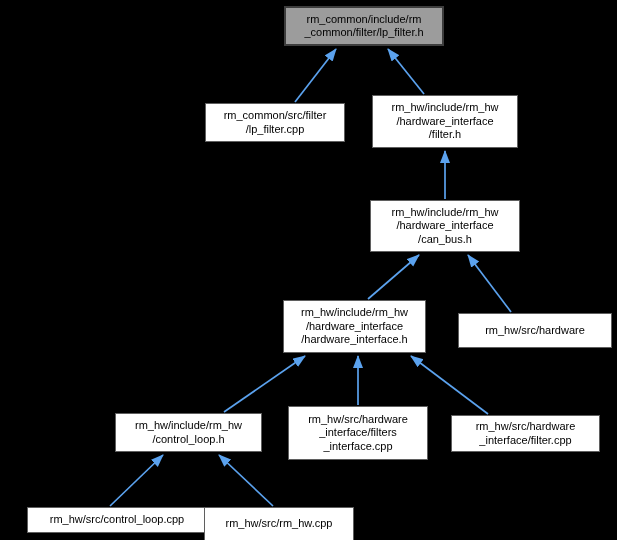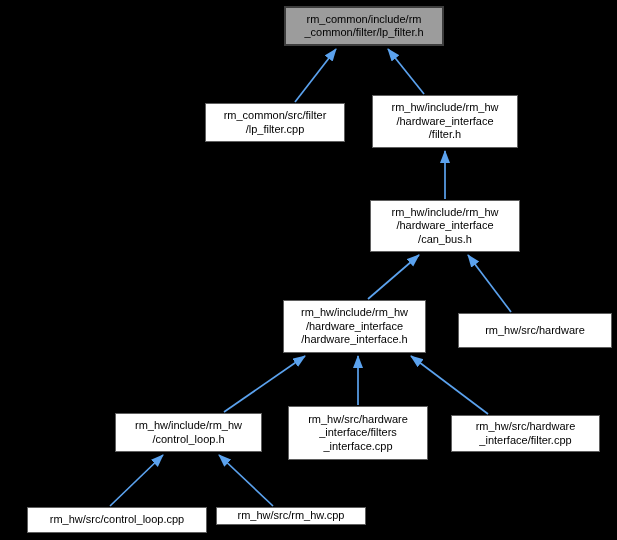--- a/index.html
+++ b/index.html
@@ -110,17 +110,17 @@
 
   <div class="node" style="left:451px;top:415px;width:149px;height:37px;">
     <div>rm_hw/src/hardware</div>
     <div>_interface/filter.cpp</div>
   </div>
 
   <div class="node" style="left:3px;top:507px;width:180px;height:26px;margin-left:24px;">
     <div>rm_hw/src/control_loop.cpp</div>
   </div>
 
-  <div class="node" style="left:216px;top:507px;width:150px;height:18px;align-items:center;">
+  <div class="node" style="left:204px;top:507px;width:150px;height:34px;align-items:center;">
     <div>rm_hw/src/rm_hw.cpp</div>
   </div>
 
 </div>
 
 </body></html>

